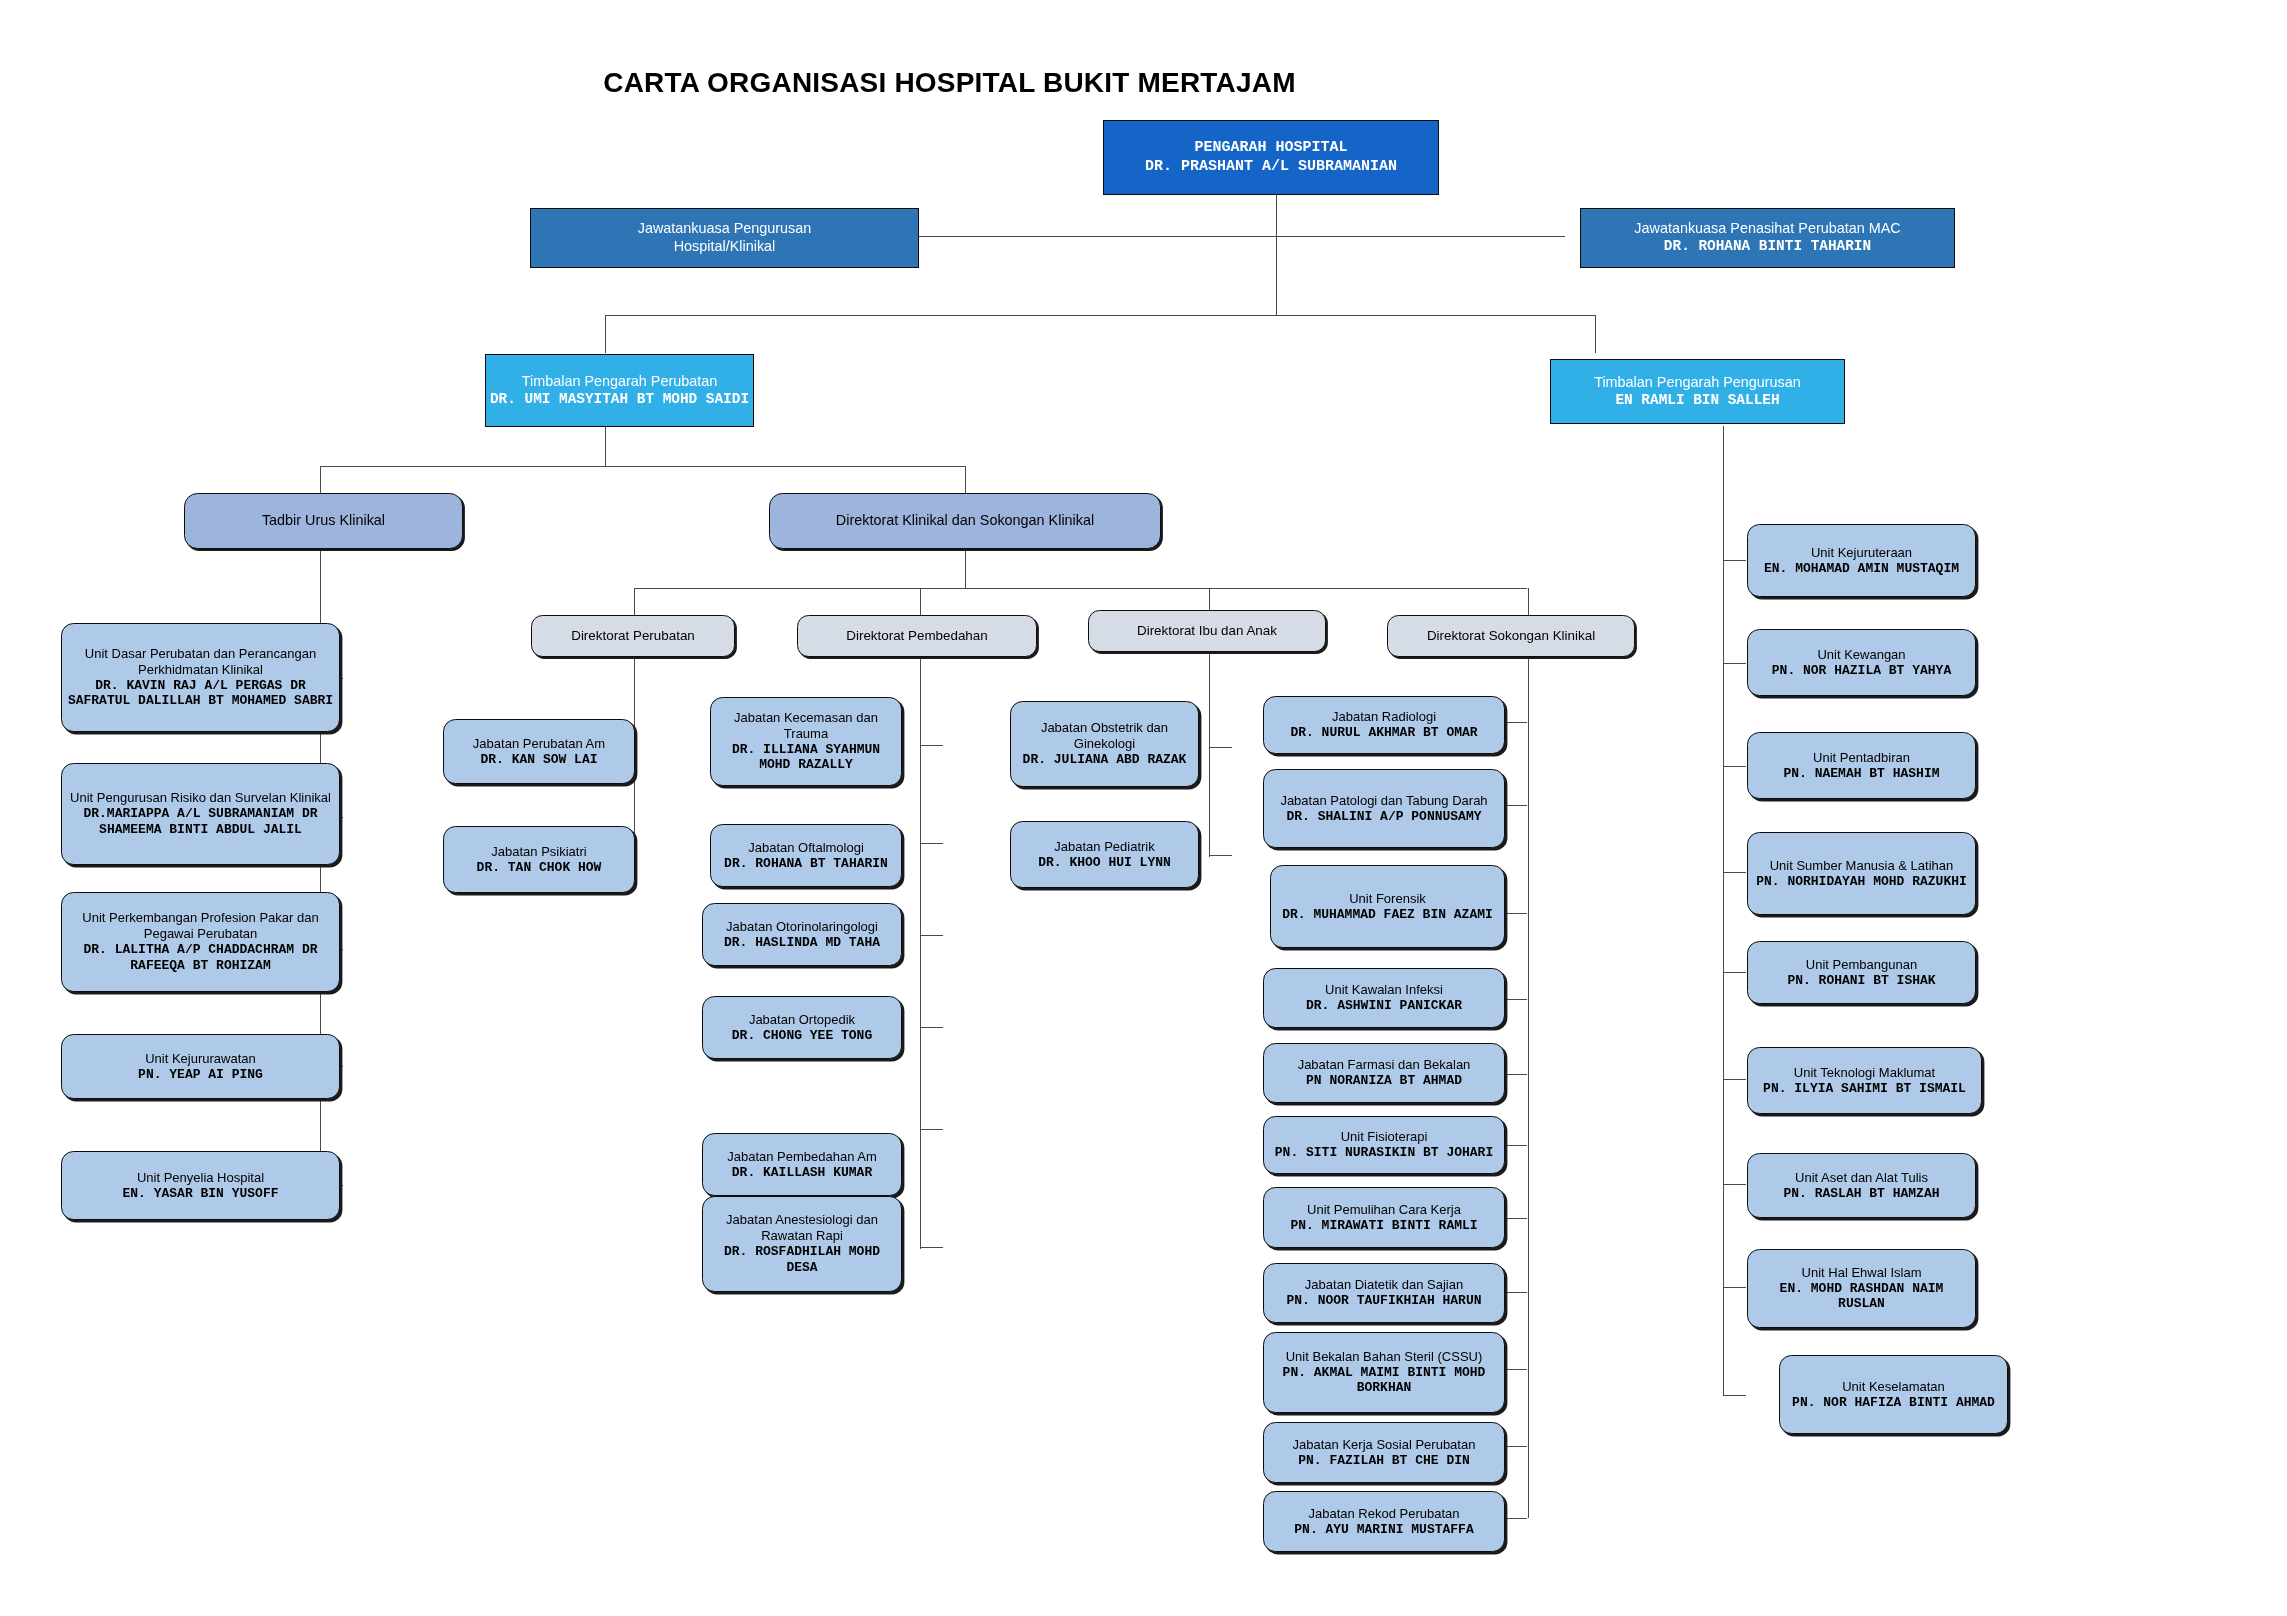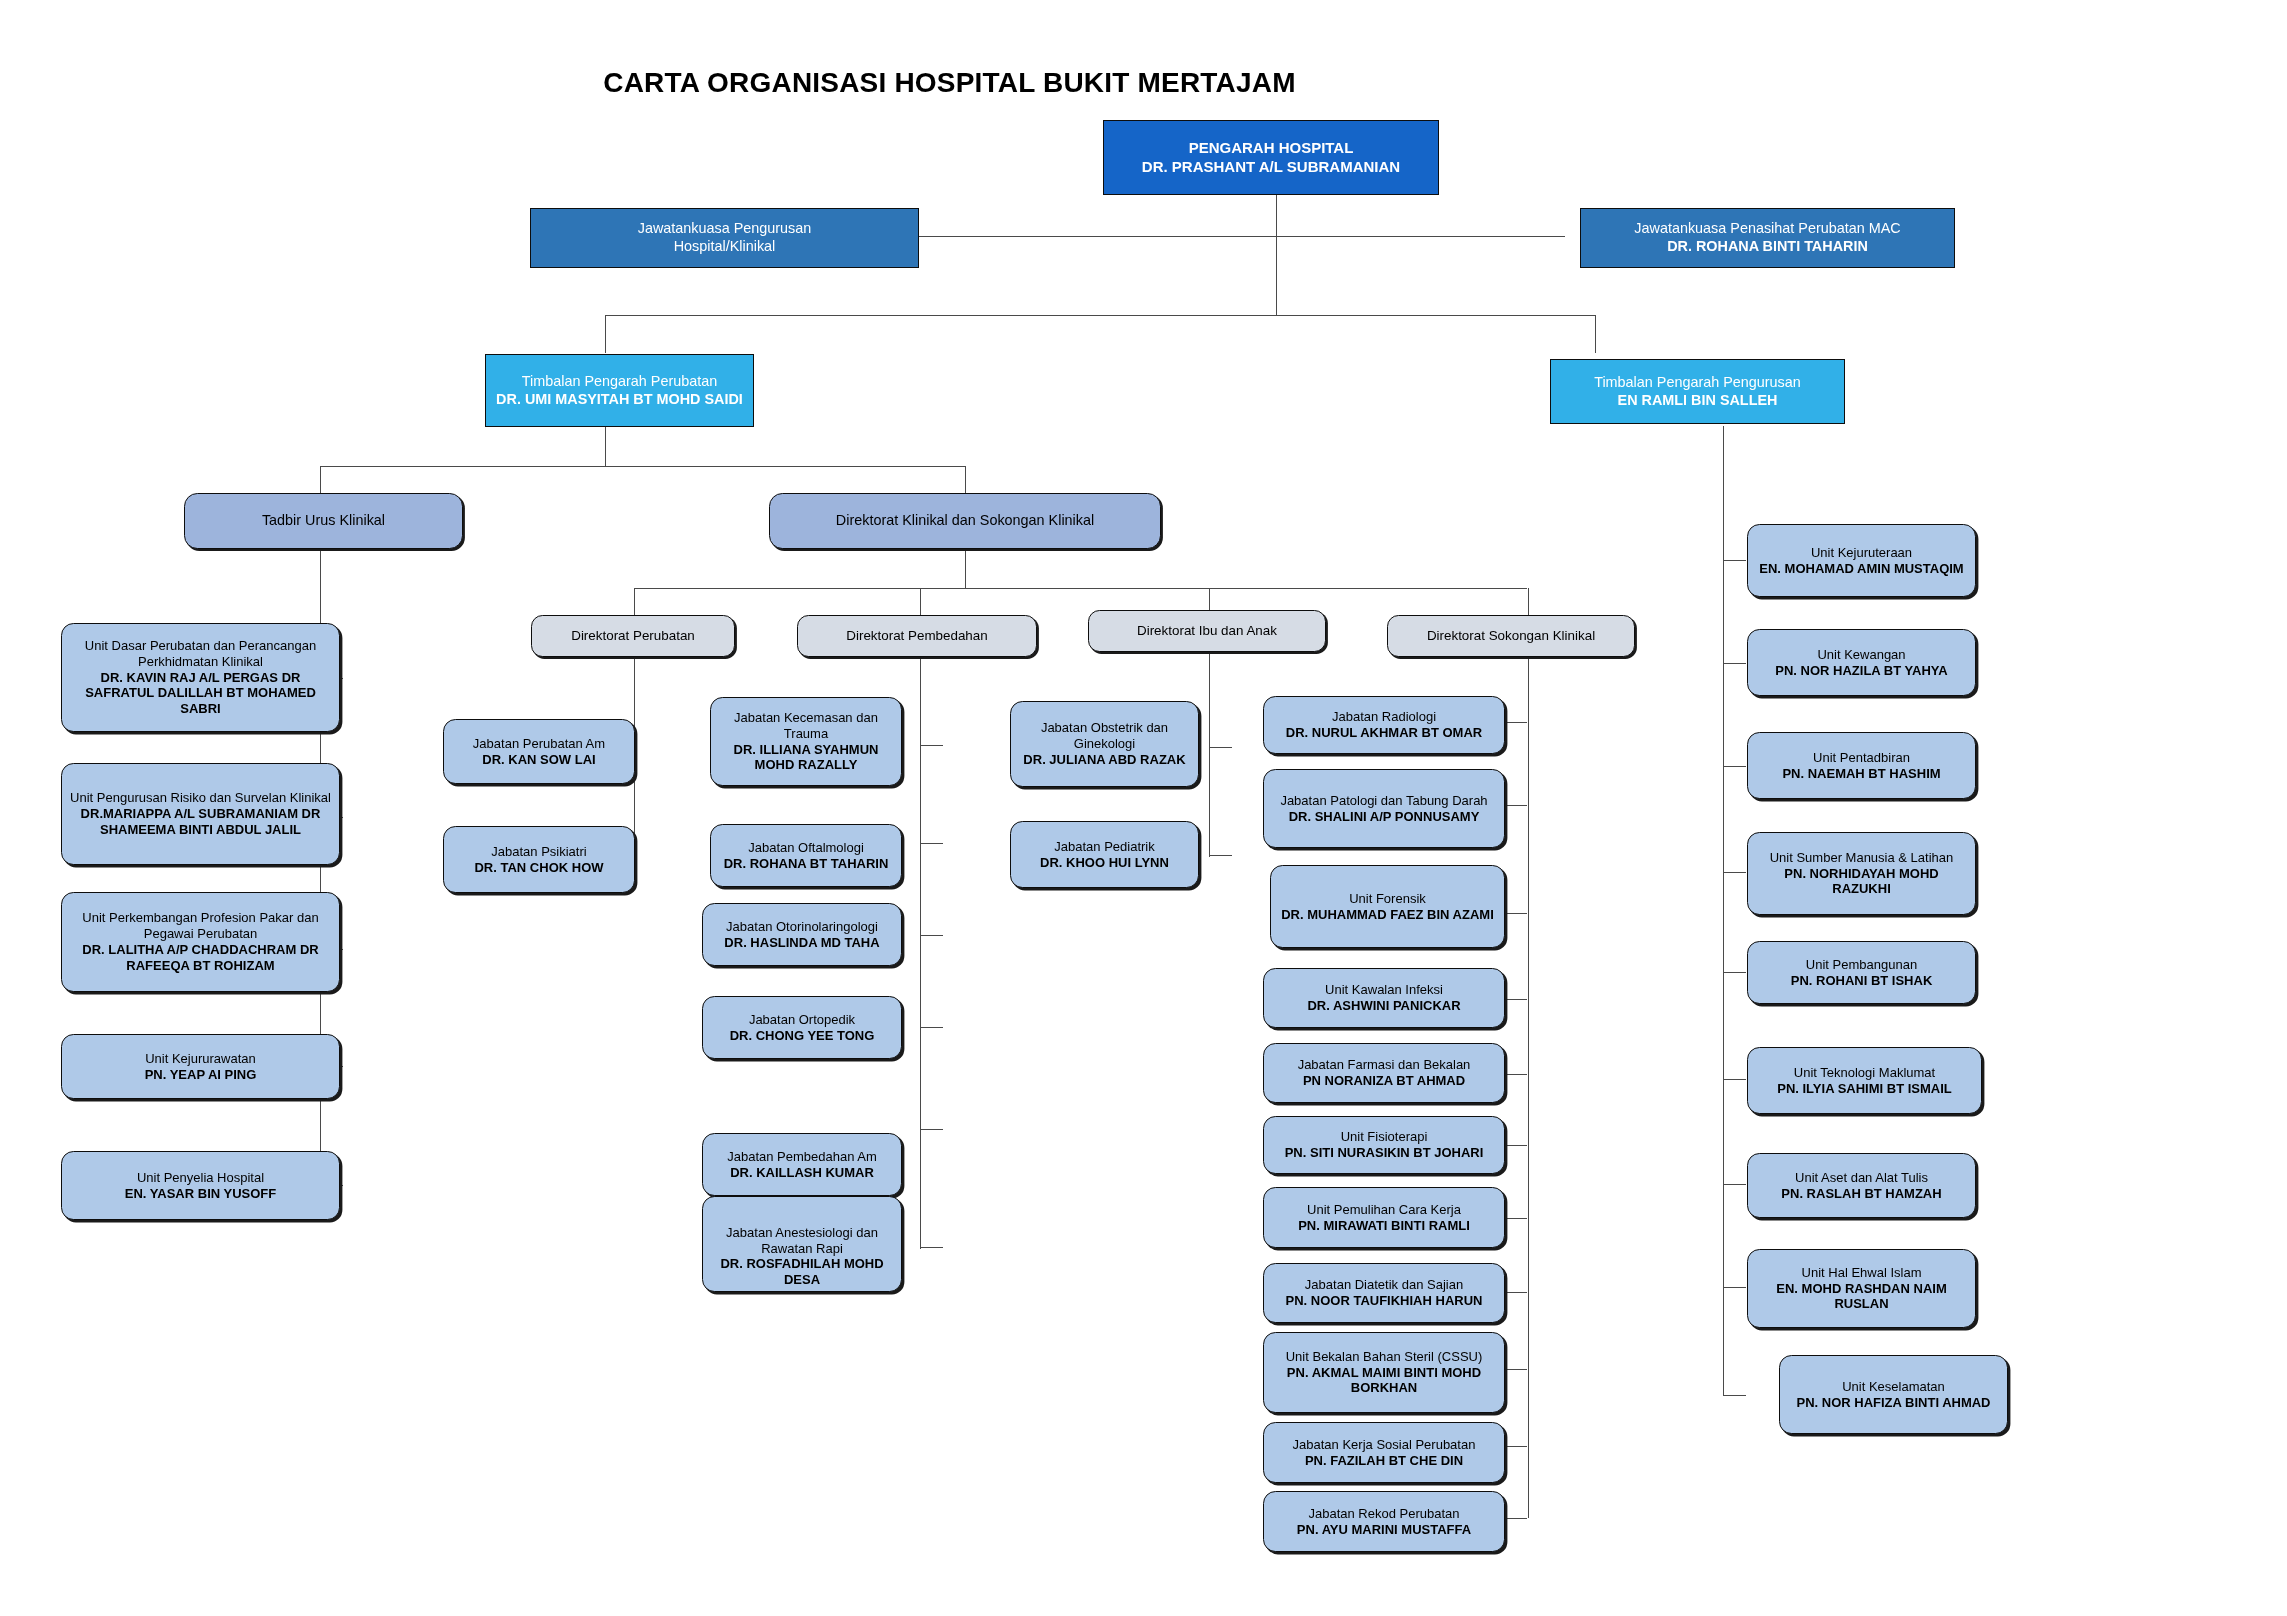--- a/index.html
+++ b/index.html
@@ -34,21 +34,21 @@
     box-sizing: border-box;
     display: flex;
     flex-direction: column;
     align-items: center;
     justify-content: center;
     text-align: center;
     line-height: 1.22;
     z-index: 5;
   }
   .box .t1 { font-weight: normal; display: block; }
-  .box .t2 { font-weight: bold; display: block; }
+  .box .t2 { font-weight: bold; display: block; font-family: Liberation Mono, monospace; }
 
   
   .lvl-dir {
     background: #1565C8;
     border: 1px solid #0d0d0d;
     color: #ffffff;
     font-size: 15px;
   }
   .lvl-cmte {
     background: #2E75B6;
@@ -265,21 +265,21 @@
     <span class="t2">DR. HASLINDA MD TAHA</span>
   </div>
   <div class="box lvl-unit" style="left:702px; top:996px; width:200px; height:63px;">
     <span class="t1">Jabatan Ortopedik</span>
     <span class="t2">DR.  CHONG YEE TONG</span>
   </div>
   <div class="box lvl-unit" style="left:702px; top:1133px; width:200px; height:63px;">
     <span class="t1">Jabatan Pembedahan Am</span>
     <span class="t2">DR. KAILLASH KUMAR</span>
   </div>
-  <div class="box lvl-unit" style="left:702px; top:1196px; width:200px; height:96px;justify-content:flex-end;">
+  <div class="box lvl-unit" style="left:702px; top:1196px; width:200px; height:96px;">
     <span class="t1">Jabatan Anestesiologi dan Rawatan Rapi</span>
     <span class="t2">DR. ROSFADHILAH MOHD DESA</span>
   </div>
 
   <div class="box lvl-unit" style="left:1010px; top:701px; width:189px; height:86px;">
     <span class="t1">Jabatan Obstetrik dan Ginekologi</span>
     <span class="t2">DR. JULIANA ABD RAZAK</span>
   </div>
   <div class="box lvl-unit" style="left:1010px; top:821px; width:189px; height:67px;">
     <span class="t1">Jabatan Pediatrik</span>

